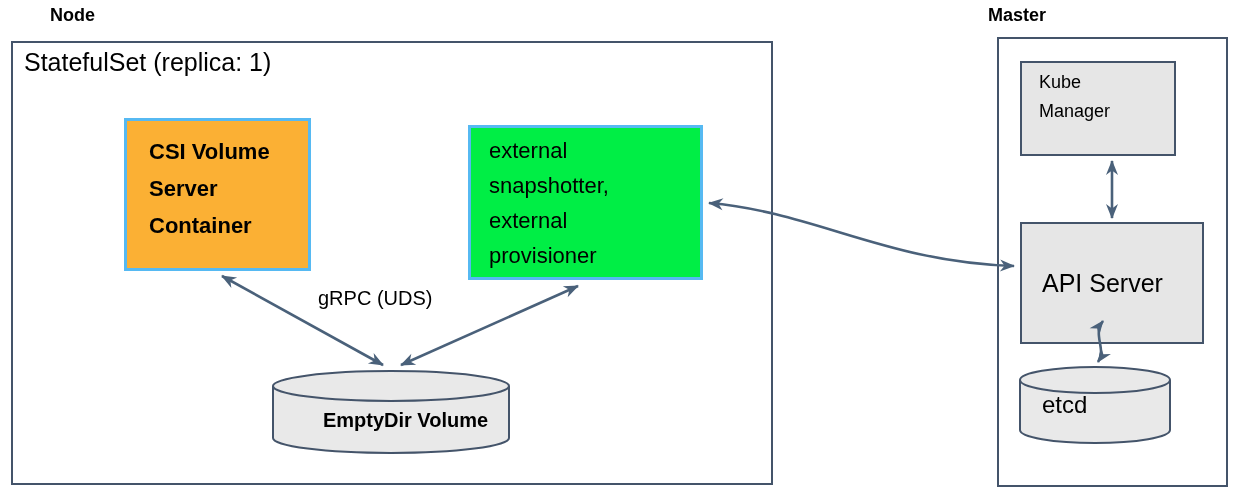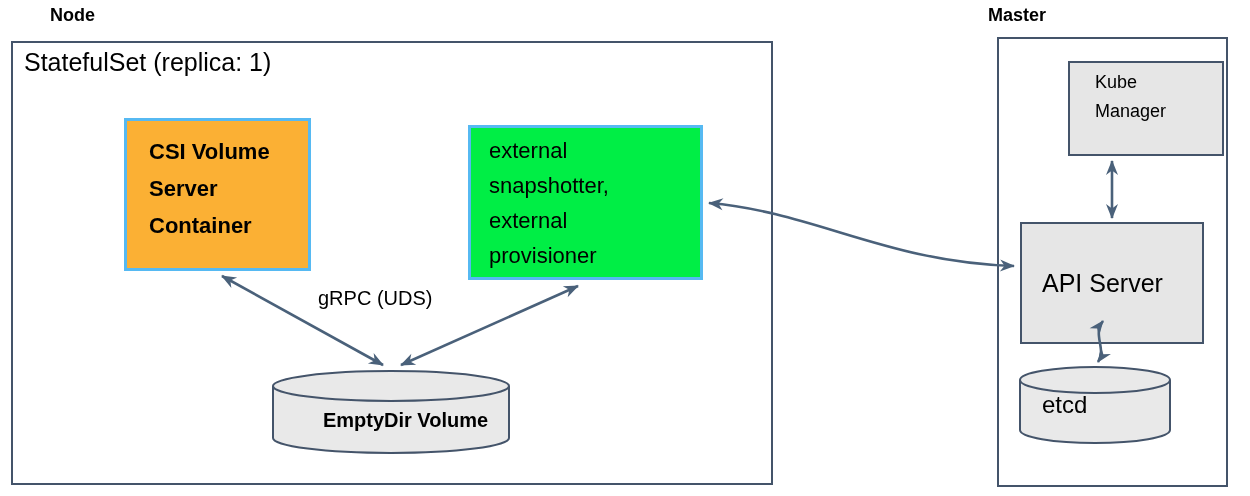--- a/index.html
+++ b/index.html
@@ -30,21 +30,21 @@
   .colored-box{box-sizing:border-box;border:3px solid var(--blue-border);}
   #csi-box{left:124px;top:118px;width:187px;height:153px;background:var(--orange-fill);padding:12px 0 8px 22px;}
   #csi-box .line{font-size:22px;line-height:37px;font-weight:bold;}
   #sidecar-box{left:468px;top:125px;width:235px;height:155px;background:var(--green-fill);padding:5px 0 16px 18px;}
   #sidecar-box .line{font-size:22px;line-height:35px;font-weight:normal;}
   #grpc-label{left:318px;top:287px;font-size:20px;font-weight:normal;}
   #emptydir-label{left:273px;top:409px;width:265px;text-align:center;font-size:20px;font-weight:600;}
   #master-label{left:988px;top:4px;text-align:center;}
   #master-box{left:997px;top:37px;width:231px;height:450px;}
   .gray-box{box-sizing:border-box;border:2px solid var(--dark-border);background:var(--gray-fill);}
-  #kcm-box{left:1068px;top:61px;width:156px;height:95px;padding:5px 0 0 25px;}
+  #kcm-box{left:1020px;top:61px;width:156px;height:95px;padding:5px 0 0 17px;}
   #kcm-box .line{font-size:18px;line-height:29px;}
   #api-box{left:1020px;top:222px;width:184px;height:122px;display:flex;align-items:center;padding-left:20px;font-size:25px;}
   #etcd-label{left:1042px;top:391px;font-size:24px;}
   #overlay{left:0;top:0;width:1250px;height:496px;pointer-events:none;}
 </style>
 </head>
 <body>
 
 <div id="canvas">
 

